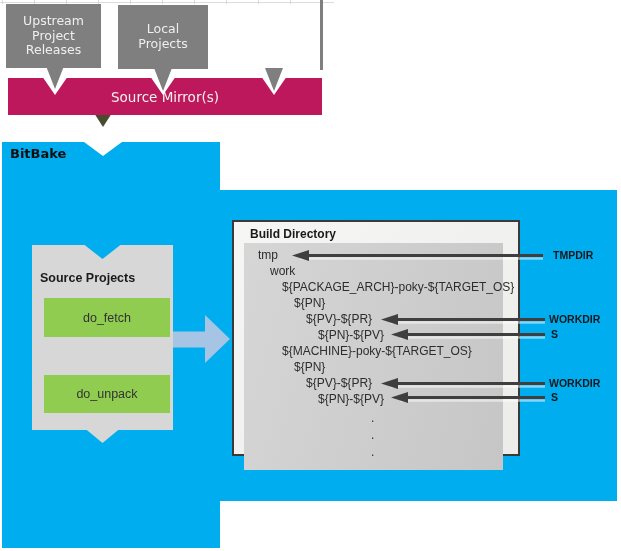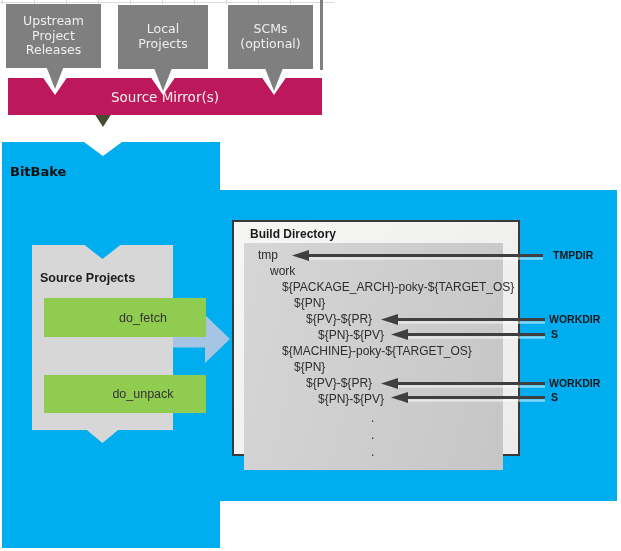--- a/index.html
+++ b/index.html
@@ -18,28 +18,28 @@
 
   
   .src-box{background:#7f7f7f;color:#efefef;display:flex;align-items:center;justify-content:center;
     text-align:center;font-family:"DejaVu Sans",sans-serif;font-size:12.5px;line-height:1.18;
     white-space:pre-line;z-index:2;}
   .mirror-box{left:8px;top:78px;width:314px;height:37px;background:#be185d;color:#f2f2ec;
     display:flex;align-items:center;justify-content:center;font-family:"DejaVu Sans",sans-serif;
     font-size:13.5px;z-index:2;}
   .clipped-edge{left:320px;top:0;width:3px;height:70px;background:#7f7f7f;z-index:2;}
 
-  .bitbake-label{left:10px;top:164px;font-family:"DejaVu Sans",sans-serif;font-weight:bold;
+  .bitbake-label{left:10px;top:146px;font-family:"DejaVu Sans",sans-serif;font-weight:bold;
     font-size:13px;color:#101010;z-index:2;}
 
   
   .fetch-box{left:32px;top:245px;width:141px;height:185px;background:#d6d7d6;z-index:2;}
   .fetch-title{left:40px;top:271px;font-weight:bold;font-size:12.5px;color:#1a1a1a;z-index:2;}
   .task-box{left:44px;width:126px;background:#8fcc4f;display:flex;align-items:center;
-    justify-content:center;font-size:12.5px;color:#333;z-index:2;padding-left:36px;}
+    justify-content:center;font-size:12.5px;color:#333;z-index:2;}
   .task-fetch{top:298px;height:39px;}
   .task-unpack{top:375px;height:38px;}
 
   
   .build-box{left:232px;top:220px;width:288px;height:236px;box-sizing:border-box;
     border:2px solid #3a3a3a;background:linear-gradient(135deg,#f6f6f4,#ececea);z-index:2;}
   .build-title{position:absolute;left:16px;top:5px;font-weight:bold;font-size:12px;color:#1a1a1a;}
   .dir-panel{position:absolute;left:10px;top:21px;width:259px;height:227px;
     background:linear-gradient(105deg,#d6d6d6,#c6c6c6);}
   .tree-line{position:absolute;height:16px;line-height:16px;font-size:12px;color:#2d2d2d;white-space:nowrap;}
@@ -65,24 +65,20 @@
   </svg>
 
   <div class="abs src-box" style="left:6px;top:4px;width:95px;height:64px;">
     <span>Upstream
 Project
 Releases</span>
   </div>
   <div class="abs src-box" style="left:118px;top:5px;width:90px;height:64px;">
     <span>Local
 Projects</span>
-  </div>
-  <div class="abs src-box" style="left:228px;top:5px;width:85px;height:64px;">
-    <span>SCMs
-(optional)</span>
   </div>
   <div class="abs clipped-edge"></div>
 
   <div class="abs mirror-box">
     <span>Source Mirror(s)</span>
   </div>
 
   <div class="abs bitbake-label">BitBake</div>
 
   <div class="abs fetch-box"></div>

